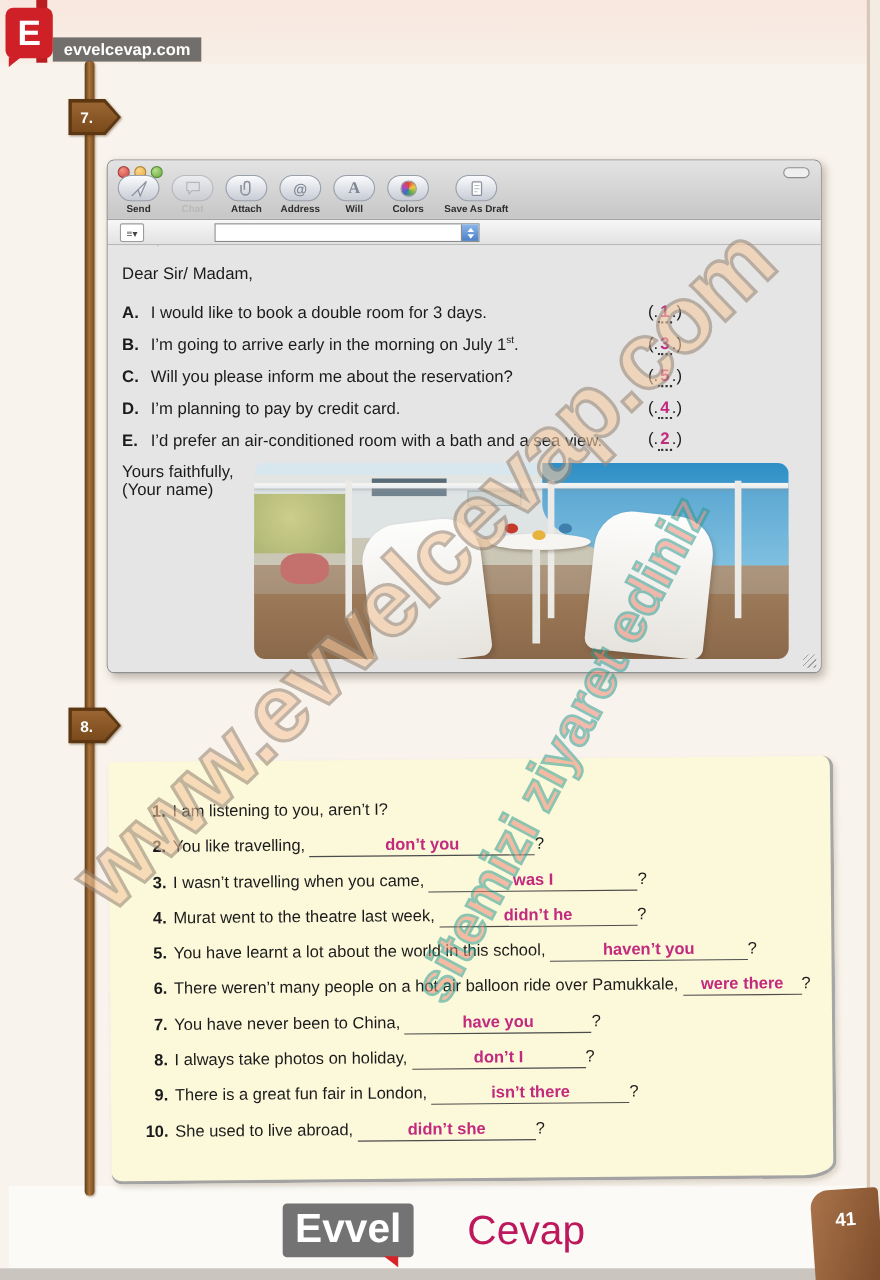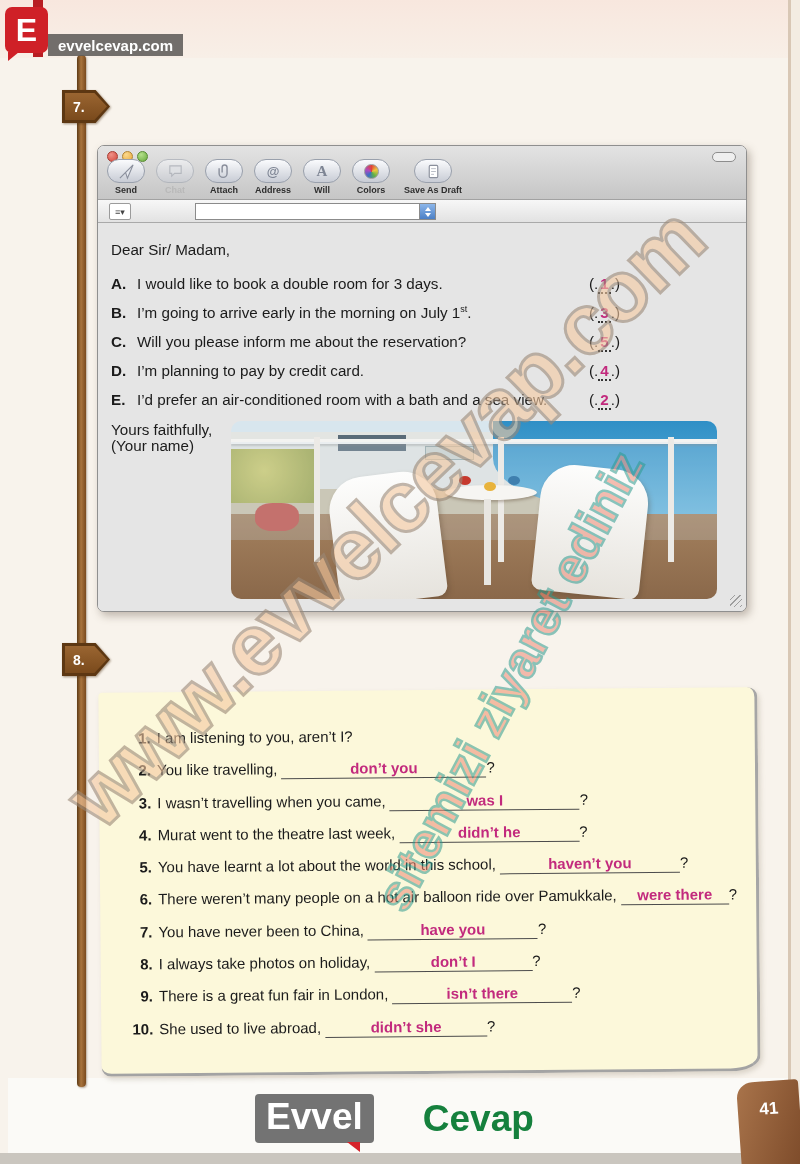--- a/index.html
+++ b/index.html
@@ -126,21 +126,21 @@
   .wm2 { left:60px; top:652px; width:900px; transform:rotate(-62deg); font-size:50px;
     color:#ef8b76; -webkit-text-stroke:2.5px #2f9b8f; opacity:.55; }
 
   
   .brand { position:absolute; left:0; top:1094px; width:789px; display:flex; justify-content:center;
     align-items:center; gap:12px; z-index:5; }
   .brand-red { position:relative; background:#737373; border-radius:4px; padding:2px 11px 5px 11px;
     color:#fff; font-size:37px; font-weight:800; }
   .brand-red::after { content:""; position:absolute; right:14px; bottom:-9px;
     border-top:10px solid #d6232a; border-left:13px solid transparent; }
-  .brand-black { color:#15803d; font-size:37px; font-weight:700;margin-left:37px; }
+  .brand-black { color:#be185d; font-size:37px; font-weight:400;margin-left:37px; }
   .pagenum { position:absolute; left:739px; top:1081px; width:62px; height:90px; z-index:7;
     background:linear-gradient(110deg,#a9744b,#7c4a29); border-radius:16px 4px 4px 4px;
     transform:rotate(-4deg); color:#fff; font-size:17px; font-weight:800;
     display:flex; justify-content:center; padding-top:18px; }
 </style>
 </head>
 <body>
 
 <div class="page">
 

